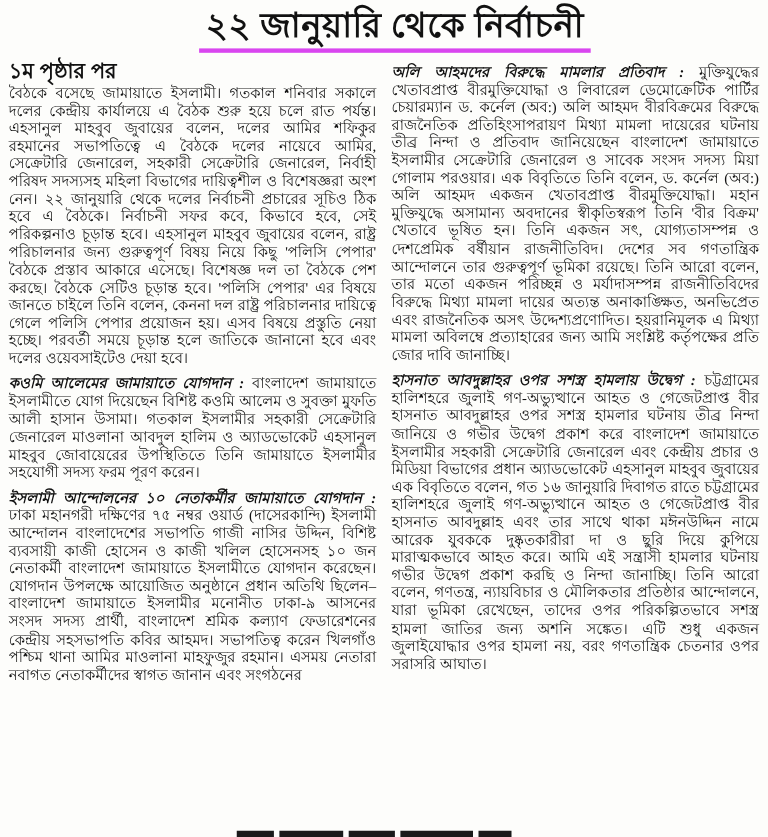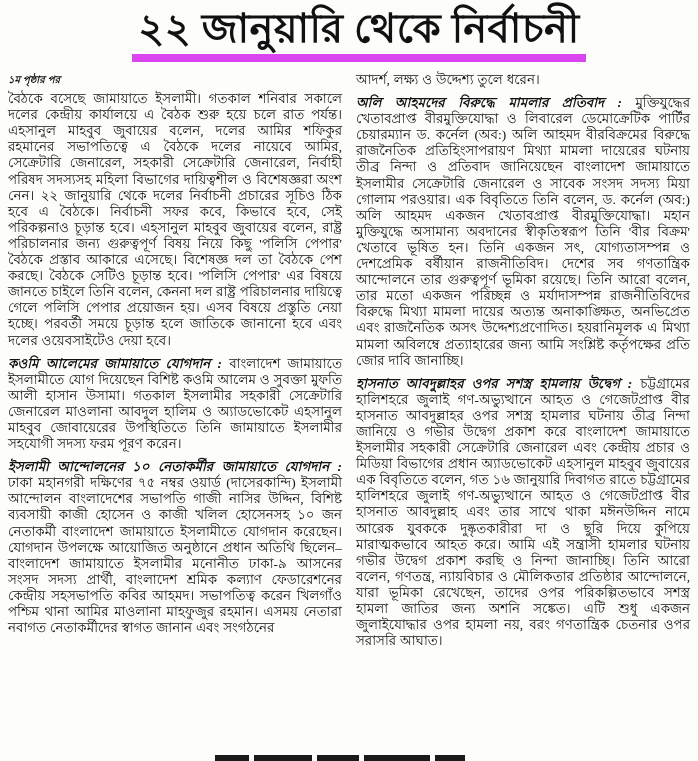--- a/index.html
+++ b/index.html
@@ -18,45 +18,44 @@
     overflow: hidden;
     box-sizing: border-box;
     padding: 4px 8px 0 8px;
   }
   .headline {
     text-align: center;
     margin: 2px 0 10px 0;
   }
   .headline .headline-text {
     display: inline-block;
-    font-size: 40px;
+    font-size: 31px;
     font-weight: 700;
     line-height: 1.15;
-    border-bottom: 8px solid #d946ef;
+    border-bottom: 4px solid #d946ef;
     padding: 0 6px 2px 6px;
     letter-spacing: 0.5px;
     margin-left: 20px;
   }
   .columns {
     display: flex;
     gap: 14px;
     align-items: flex-start;
   }
   .col {
     flex: 1 1 0;
     min-width: 0;
     font-size: 13.4px;
     line-height: 16.1px;
     text-align: justify;
     word-spacing: 0.5px;
   }
   .continuation {
     font-weight: 700;
-    font-style: italic;
-    font-size: 10px;
+    font-size: 19px;
     margin: 0 0 3px 0;
   }
   .para {
     margin: 0 0 7px 0;
     text-indent: 0;
   }
   .para strong {
     font-weight: 700;
     font-style: italic;
   }
@@ -96,21 +95,20 @@
     <div class="col" id="col-left">
       <div class="continuation">১ম পৃষ্ঠার পর</div>
 
     <p class="para"><span>বৈঠকে বসেছে জামায়াতে ইসলামী। গতকাল শনিবার সকালে দলের কেন্দ্রীয় কার্যালয়ে এ বৈঠক শুরু হয়ে চলে রাত পর্যন্ত। এহসানুল মাহবুব জুবায়ের বলেন, দলের আমির শফিকুর রহমানের সভাপতিত্বে এ বৈঠকে দলের নায়েবে আমির, সেক্রেটারি জেনারেল, সহকারী সেক্রেটারি জেনারেল, নির্বাহী পরিষদ সদস্যসহ মহিলা বিভাগের দায়িত্বশীল ও বিশেষজ্ঞরা অংশ নেন। ২২ জানুয়ারি থেকে দলের নির্বাচনী প্রচারের সূচিও ঠিক হবে এ বৈঠকে। নির্বাচনী সফর কবে, কিভাবে হবে, সেই পরিকল্পনাও চূড়ান্ত হবে। এহসানুল মাহবুব জুবায়ের বলেন, রাষ্ট্র পরিচালনার জন্য গুরুত্বপূর্ণ বিষয় নিয়ে কিছু 'পলিসি পেপার' বৈঠকে প্রস্তাব আকারে এসেছে। বিশেষজ্ঞ দল তা বৈঠকে পেশ করছে। বৈঠকে সেটিও চূড়ান্ত হবে। 'পলিসি পেপার' এর বিষয়ে জানতে চাইলে তিনি বলেন, কেননা দল রাষ্ট্র পরিচালনার দায়িত্বে গেলে পলিসি পেপার প্রয়োজন হয়। এসব বিষয়ে প্রস্তুতি নেয়া হচ্ছে। পরবর্তী সময়ে চূড়ান্ত হলে জাতিকে জানানো হবে এবং দলের ওয়েবসাইটেও দেয়া হবে।</span></p>
         <p class="para"><strong>কওমি আলেমের জামায়াতে যোগদান : </strong><span>বাংলাদেশ জামায়াতে ইসলামীতে যোগ দিয়েছেন বিশিষ্ট কওমি আলেম ও সুবক্তা মুফতি আলী হাসান উসামা। গতকাল ইসলামীর সহকারী সেক্রেটারি জেনারেল মাওলানা আবদুল হালিম ও অ্যাডভোকেট এহসানুল মাহবুব জোবায়েরের উপস্থিতিতে তিনি জামায়াতে ইসলামীর সহযোগী সদস্য ফরম পূরণ করেন।</span></p>
         <p class="para"><strong>ইসলামী আন্দোলনের ১০ নেতাকর্মীর জামায়াতে যোগদান : </strong><span>ঢাকা মহানগরী দক্ষিণের ৭৫ নম্বর ওয়ার্ড (দাসেরকান্দি) ইসলামী আন্দোলন বাংলাদেশের সভাপতি গাজী নাসির উদ্দিন, বিশিষ্ট ব্যবসায়ী কাজী হোসেন ও কাজী খলিল হোসেনসহ ১০ জন নেতাকর্মী বাংলাদেশ জামায়াতে ইসলামীতে যোগদান করেছেন। যোগদান উপলক্ষে আয়োজিত অনুষ্ঠানে প্রধান অতিথি ছিলেন– বাংলাদেশ জামায়াতে ইসলামীর মনোনীত ঢাকা-৯ আসনের সংসদ সদস্য প্রার্থী, বাংলাদেশ শ্রমিক কল্যাণ ফেডারেশনের কেন্দ্রীয় সহসভাপতি কবির আহমদ। সভাপতিত্ব করেন খিলগাঁও পশ্চিম থানা আমির মাওলানা মাহফুজুর রহমান। এসময় নেতারা নবাগত নেতাকর্মীদের স্বাগত জানান এবং সংগঠনের</span></p>
       </div>
 
     <div class="col" id="col-right">
 
-    <p class="para"><span>আদর্শ, লক্ষ্য ও উদ্দেশ্য তুলে ধরেন।</span></p>
         <p class="para"><strong>অলি আহমদের বিরুদ্ধে মামলার প্রতিবাদ : </strong><span>মুক্তিযুদ্ধের খেতাবপ্রাপ্ত বীরমুক্তিযোদ্ধা ও লিবারেল ডেমোক্রেটিক পার্টির চেয়ারম্যান ড. কর্নেল (অব:) অলি আহমদ বীরবিক্রমের বিরুদ্ধে রাজনৈতিক প্রতিহিংসাপরায়ণ মিথ্যা মামলা দায়েরের ঘটনায় তীব্র নিন্দা ও প্রতিবাদ জানিয়েছেন বাংলাদেশ জামায়াতে ইসলামীর সেক্রেটারি জেনারেল ও সাবেক সংসদ সদস্য মিয়া গোলাম পরওয়ার। এক বিবৃতিতে তিনি বলেন, ড. কর্নেল (অব:) অলি আহমদ একজন খেতাবপ্রাপ্ত বীরমুক্তিযোদ্ধা। মহান মুক্তিযুদ্ধে অসামান্য অবদানের স্বীকৃতিস্বরূপ তিনি 'বীর বিক্রম' খেতাবে ভূষিত হন। তিনি একজন সৎ, যোগ্যতাসম্পন্ন ও দেশপ্রেমিক বর্ষীয়ান রাজনীতিবিদ। দেশের সব গণতান্ত্রিক আন্দোলনে তার গুরুত্বপূর্ণ ভূমিকা রয়েছে। তিনি আরো বলেন, তার মতো একজন পরিচ্ছন্ন ও মর্যাদাসম্পন্ন রাজনীতিবিদের বিরুদ্ধে মিথ্যা মামলা দায়ের অত্যন্ত অনাকাঙ্ক্ষিত, অনভিপ্রেত এবং রাজনৈতিক অসৎ উদ্দেশ্যপ্রণোদিত। হয়রানিমূলক এ মিথ্যা মামলা অবিলম্বে প্রত্যাহারের জন্য আমি সংশ্লিষ্ট কর্তৃপক্ষের প্রতি জোর দাবি জানাচ্ছি।</span></p>
         <p class="para"><strong>হাসনাত আবদুল্লাহর ওপর সশস্ত্র হামলায় উদ্বেগ : </strong><span>চট্টগ্রামের হালিশহরে জুলাই গণ-অভ্যুত্থানে আহত ও গেজেটপ্রাপ্ত বীর হাসনাত আবদুল্লাহর ওপর সশস্ত্র হামলার ঘটনায় তীব্র নিন্দা জানিয়ে ও গভীর উদ্বেগ প্রকাশ করে বাংলাদেশ জামায়াতে ইসলামীর সহকারী সেক্রেটারি জেনারেল এবং কেন্দ্রীয় প্রচার ও মিডিয়া বিভাগের প্রধান অ্যাডভোকেট এহসানুল মাহবুব জুবায়ের এক বিবৃতিতে বলেন, গত ১৬ জানুয়ারি দিবাগত রাতে চট্টগ্রামের হালিশহরে জুলাই গণ-অভ্যুত্থানে আহত ও গেজেটপ্রাপ্ত বীর হাসনাত আবদুল্লাহ এবং তার সাথে থাকা মঈনউদ্দিন নামে আরেক যুবককে দুষ্কৃতকারীরা দা ও ছুরি দিয়ে কুপিয়ে মারাত্মকভাবে আহত করে। আমি এই সন্ত্রাসী হামলার ঘটনায় গভীর উদ্বেগ প্রকাশ করছি ও নিন্দা জানাচ্ছি। তিনি আরো বলেন, গণতন্ত্র, ন্যায়বিচার ও মৌলিকতার প্রতিষ্ঠার আন্দোলনে, যারা ভূমিকা রেখেছেন, তাদের ওপর পরিকল্পিতভাবে সশস্ত্র হামলা জাতির জন্য অশনি সঙ্কেত। এটি শুধু একজন জুলাইযোদ্ধার ওপর হামলা নয়, বরং গণতান্ত্রিক চেতনার ওপর সরাসরি আঘাত।</span></p>
       </div>
 
   </div>
 
   <div class="clipped-next-line">
     <span class="s1"></span>
       <span class="s2"></span>
       <span class="s3"></span>

